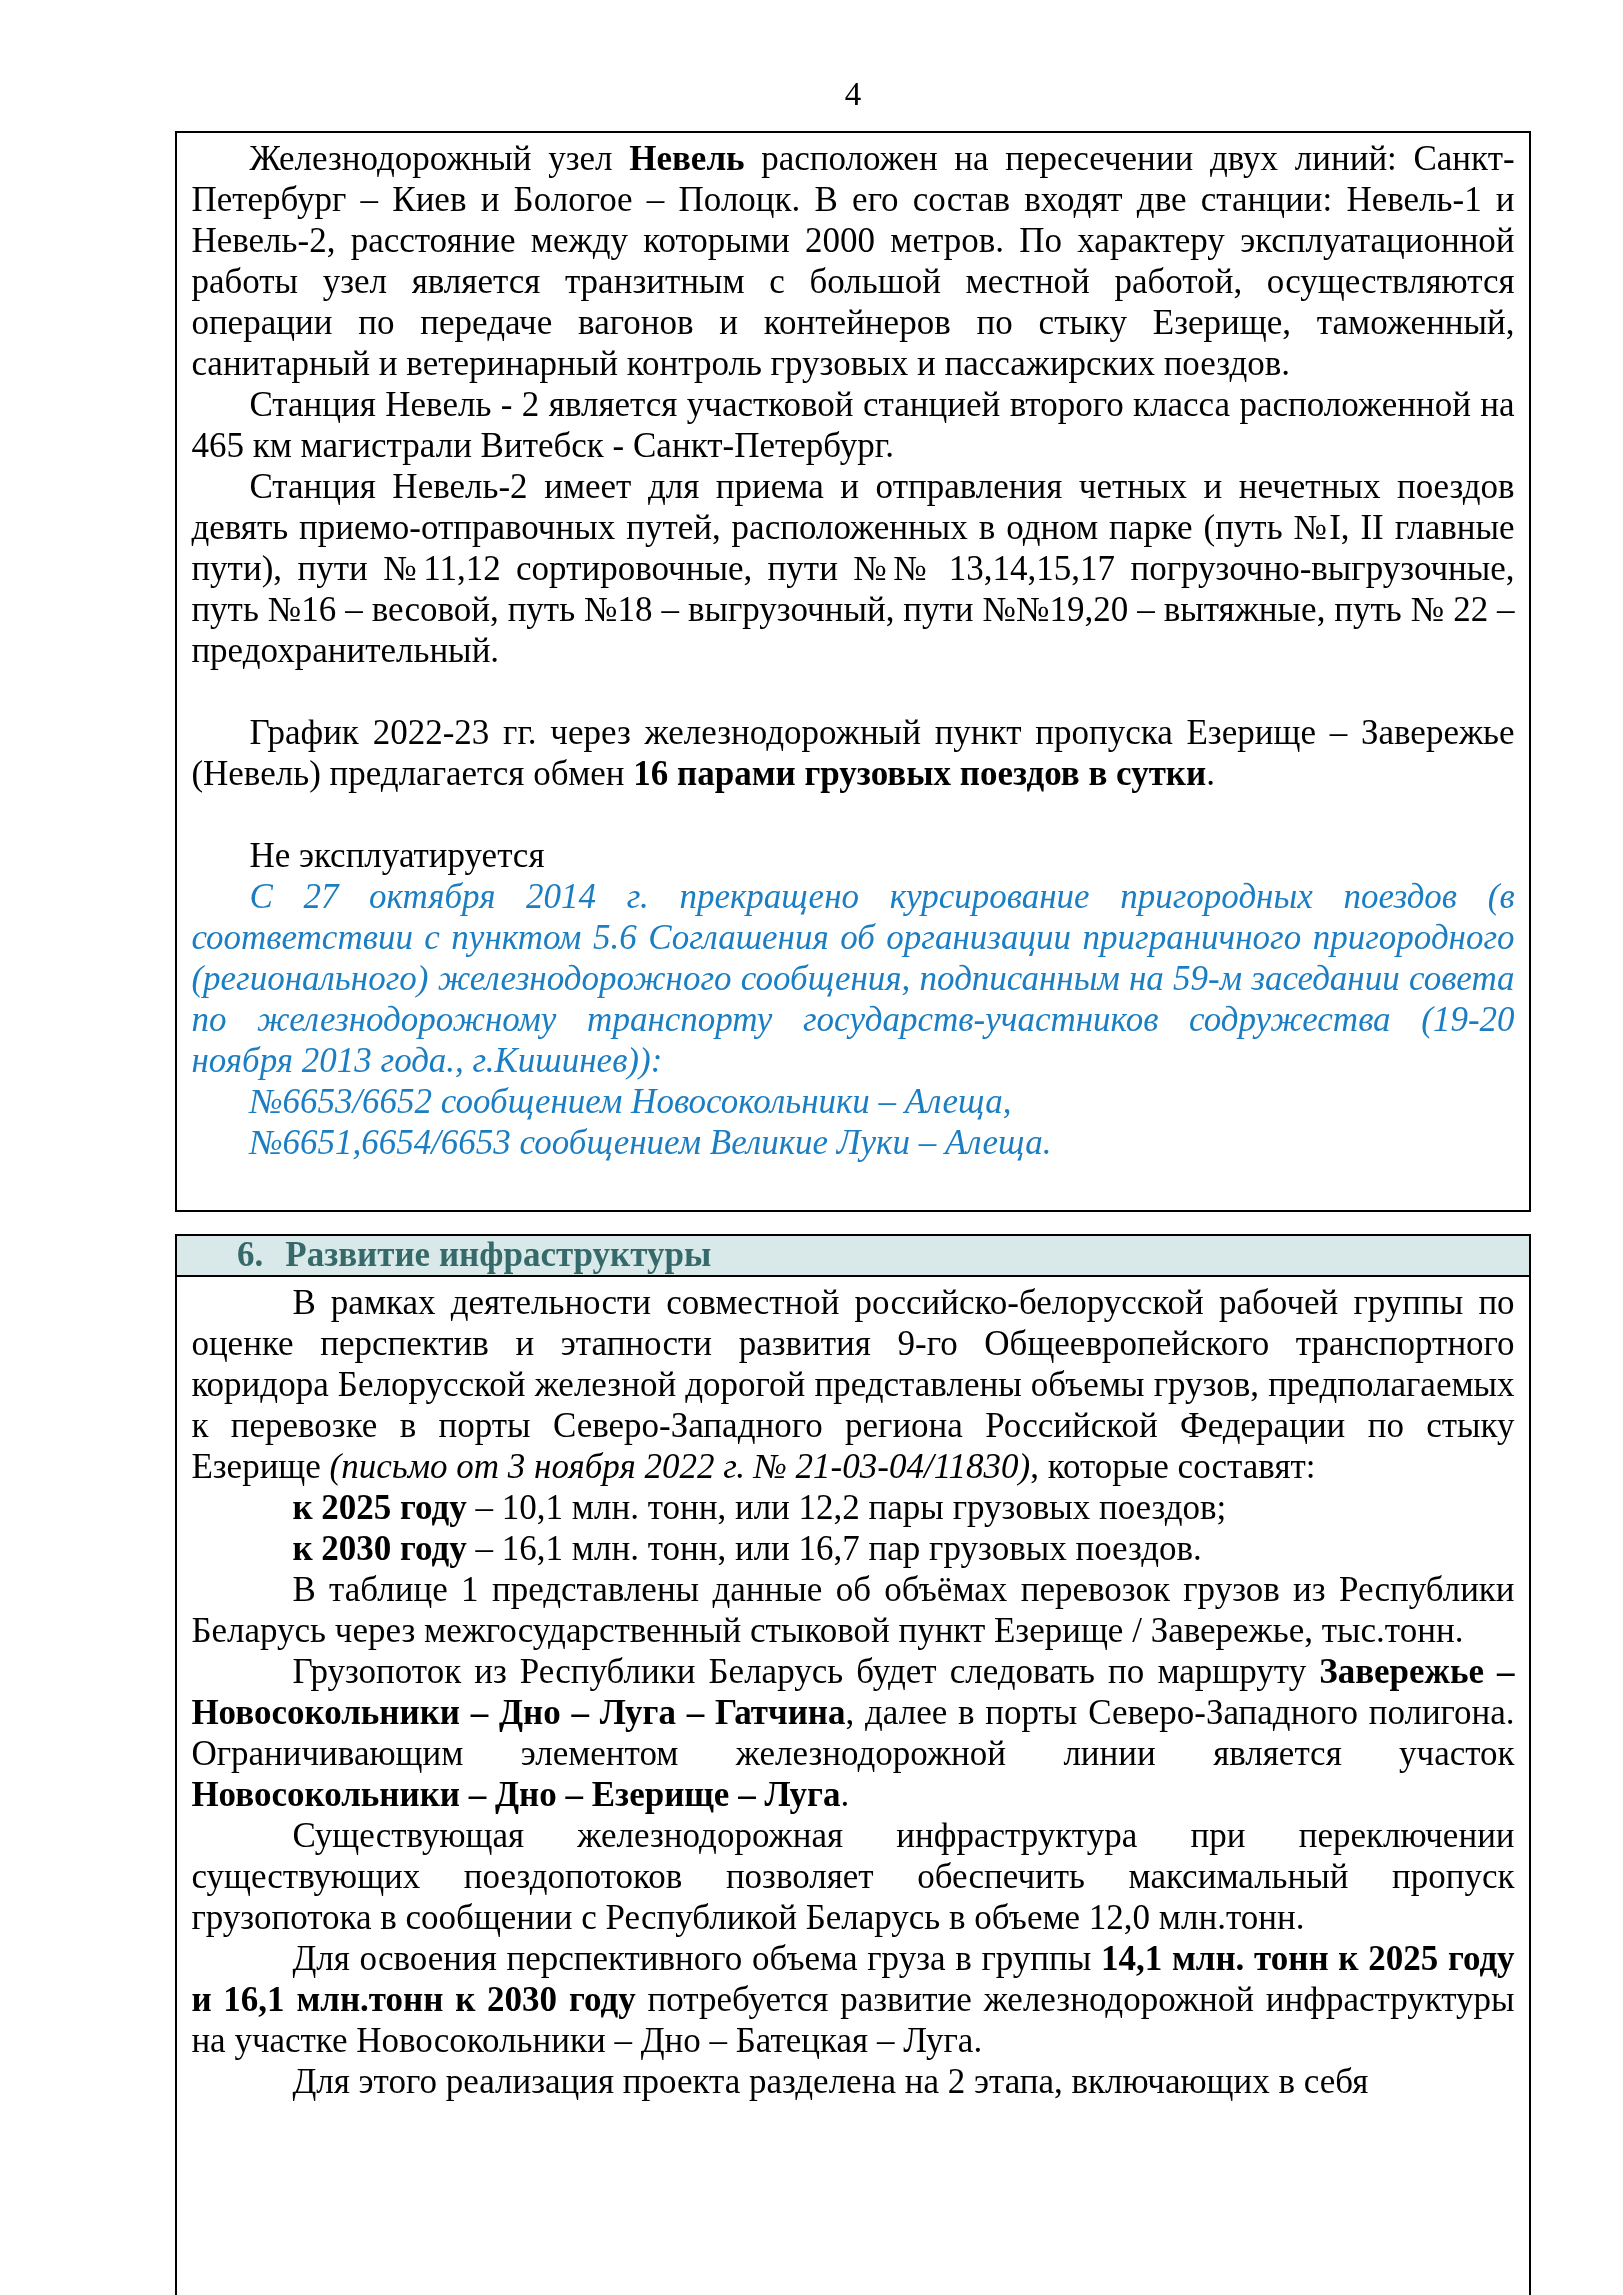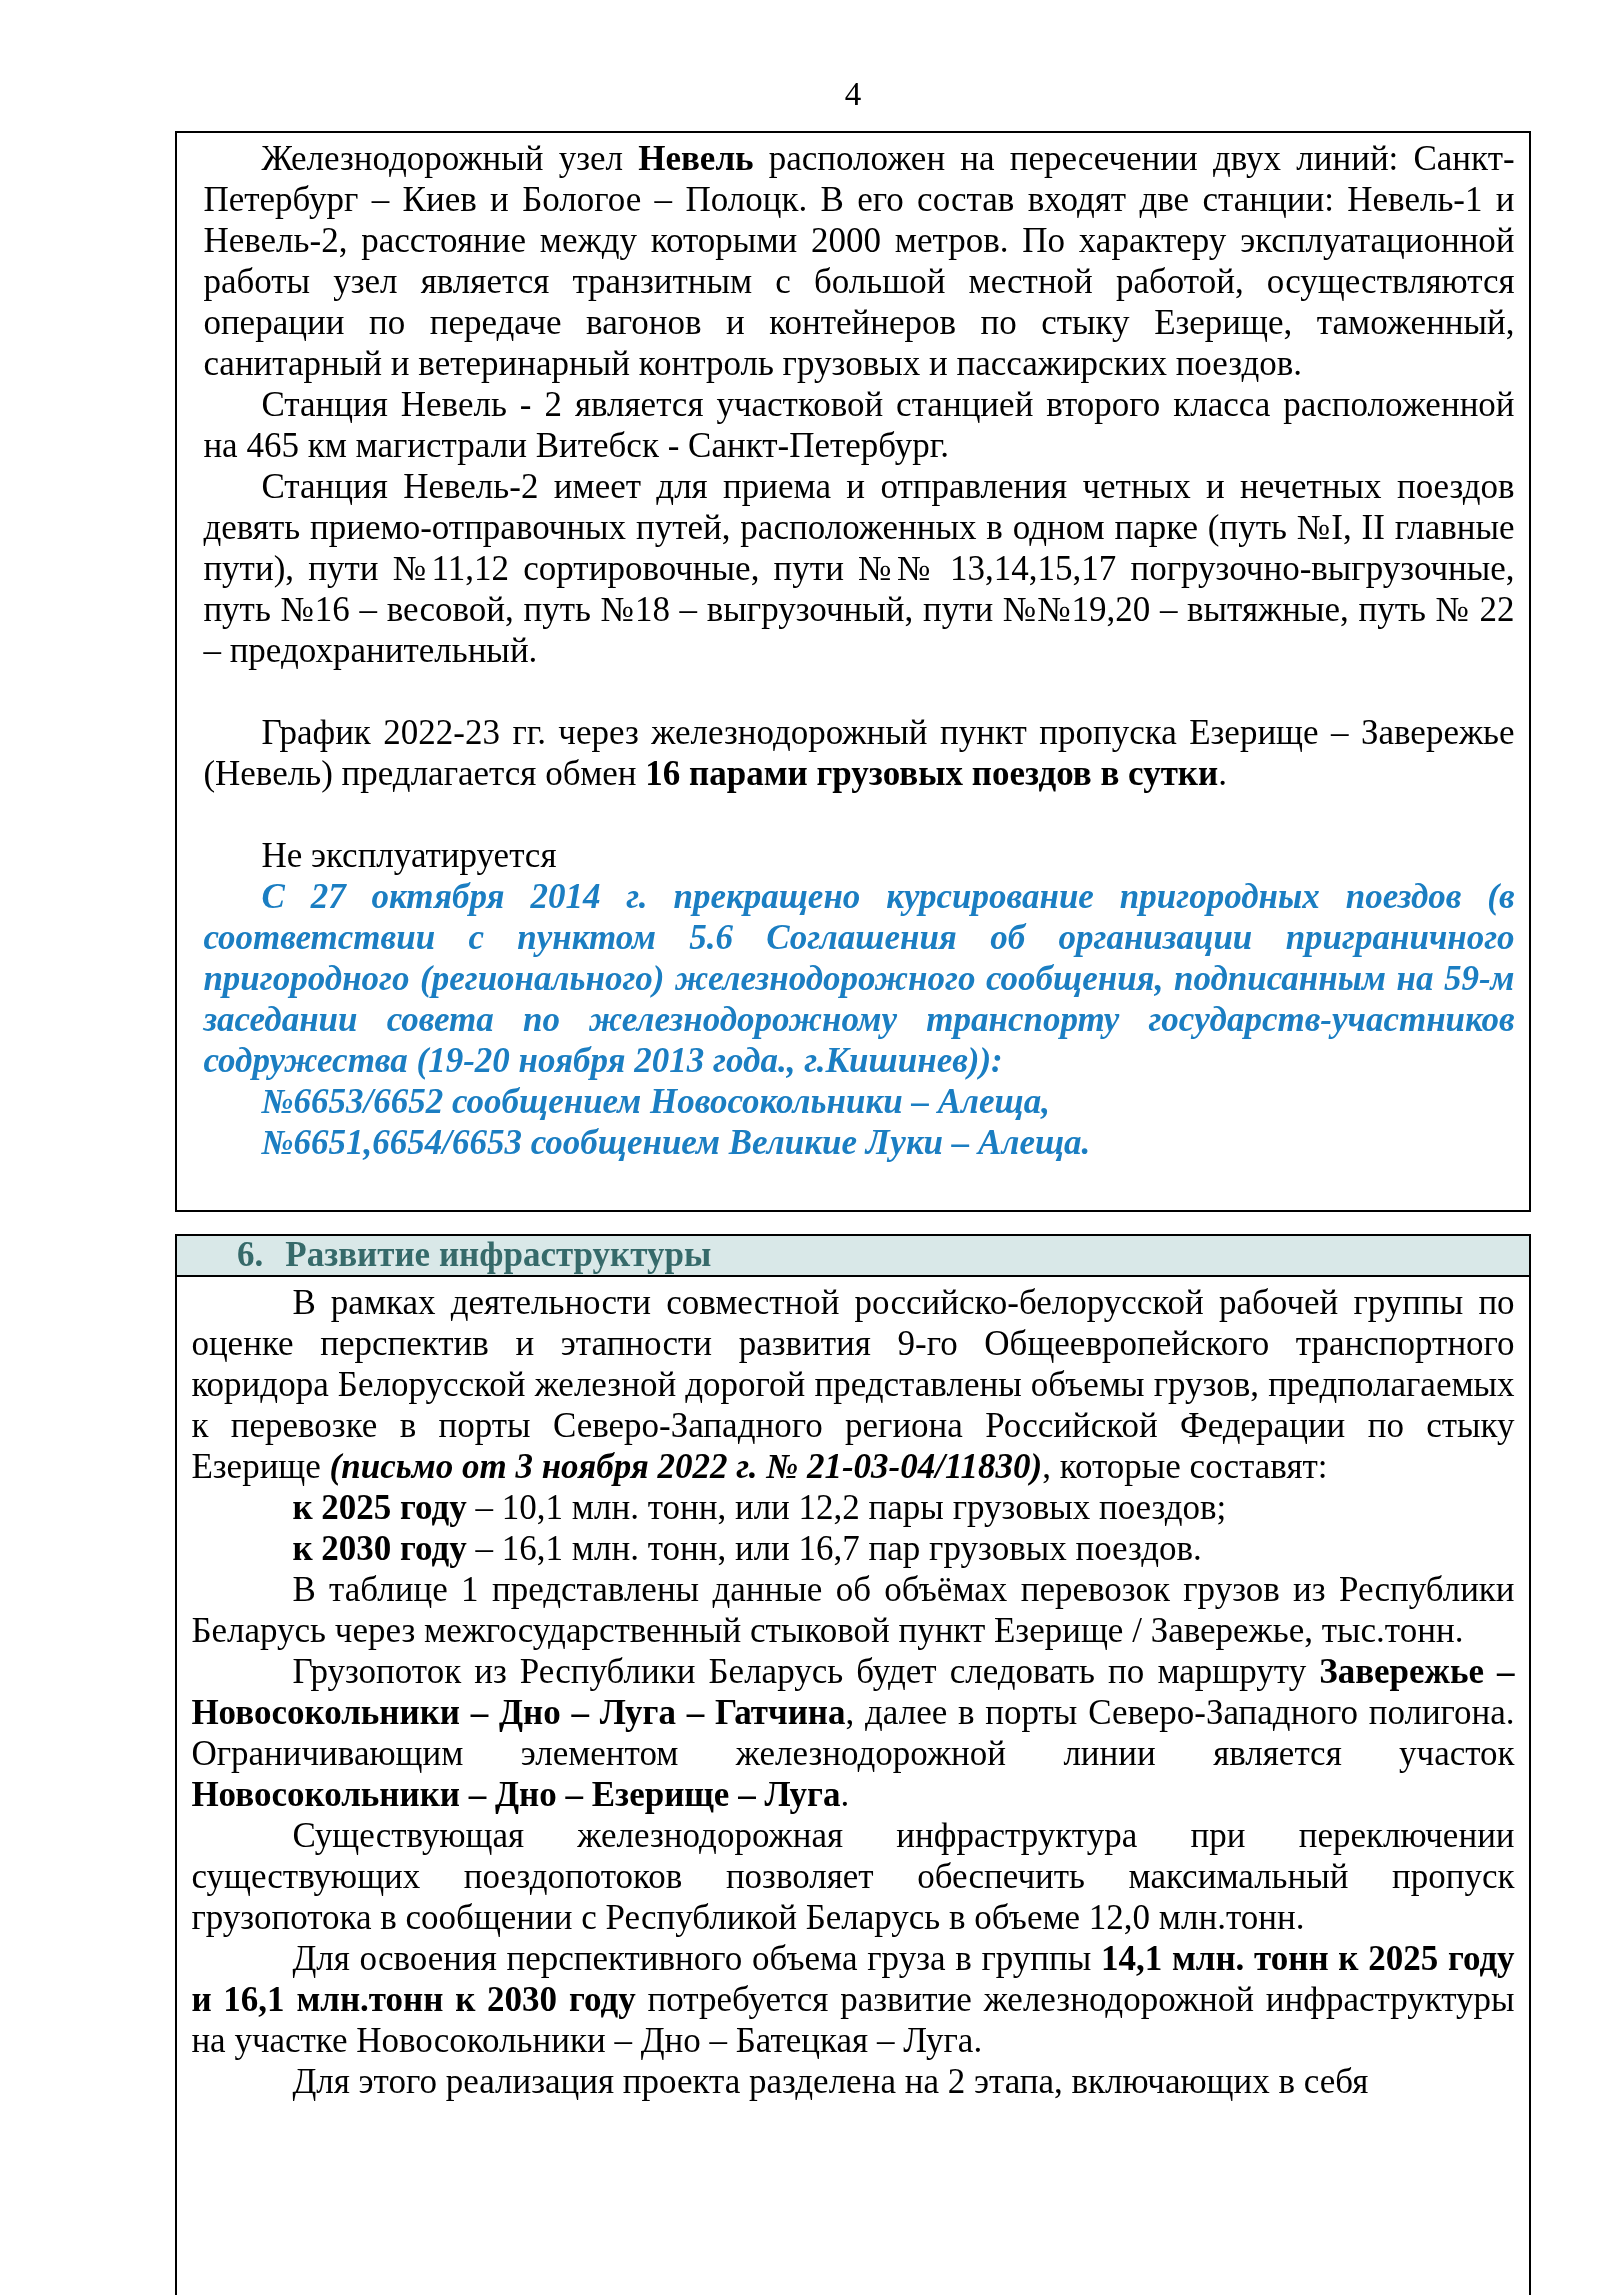--- a/index.html
+++ b/index.html
@@ -40,25 +40,25 @@
   }
   .band .sec-title { margin-left: 22px; }
   .box-body { padding: 5.2px 14.4px 5.2px 14.4px; }
   .para {
     margin: 0;
     font-size: 35px;
     line-height: 41px;
     text-align: justify;
   }
   #box2 .para { line-height: 41px; }
-  .indent { text-indent: 58px; margin-left: 12px; }
+  .indent { text-indent: 58px; }
   .indent-lg { text-indent: 101px; }
   .spacer { height: 41px; }
   .b { font-weight: bold; }
-  .i { font-style: italic; font-weight: bold; }
+  .i { font-style: italic; }
   .blue { color: #1b7ec2; }
 </style>
 </head>
 <body>
 
 <div class="page-number">4</div>
 
 <div id="box1" class="doc-box">
     <p class="para indent"><span>Железнодорожный узел </span><span class="b">Невель</span><span> расположен на пересечении двух линий: Санкт-Петербург – Киев и Бологое – Полоцк. В его состав входят две станции: Невель-1 и Невель-2, расстояние между которыми 2000 метров. По характеру эксплуатационной работы узел является транзитным с большой местной работой, осуществляются операции по передаче вагонов и контейнеров по стыку Езерище, таможенный, санитарный и ветеринарный контроль грузовых и пассажирских поездов.</span></p>
     <p class="para indent"><span>Станция Невель - 2 является участковой станцией второго класса расположенной на 465 км магистрали Витебск - Санкт-Петербург.</span></p>

